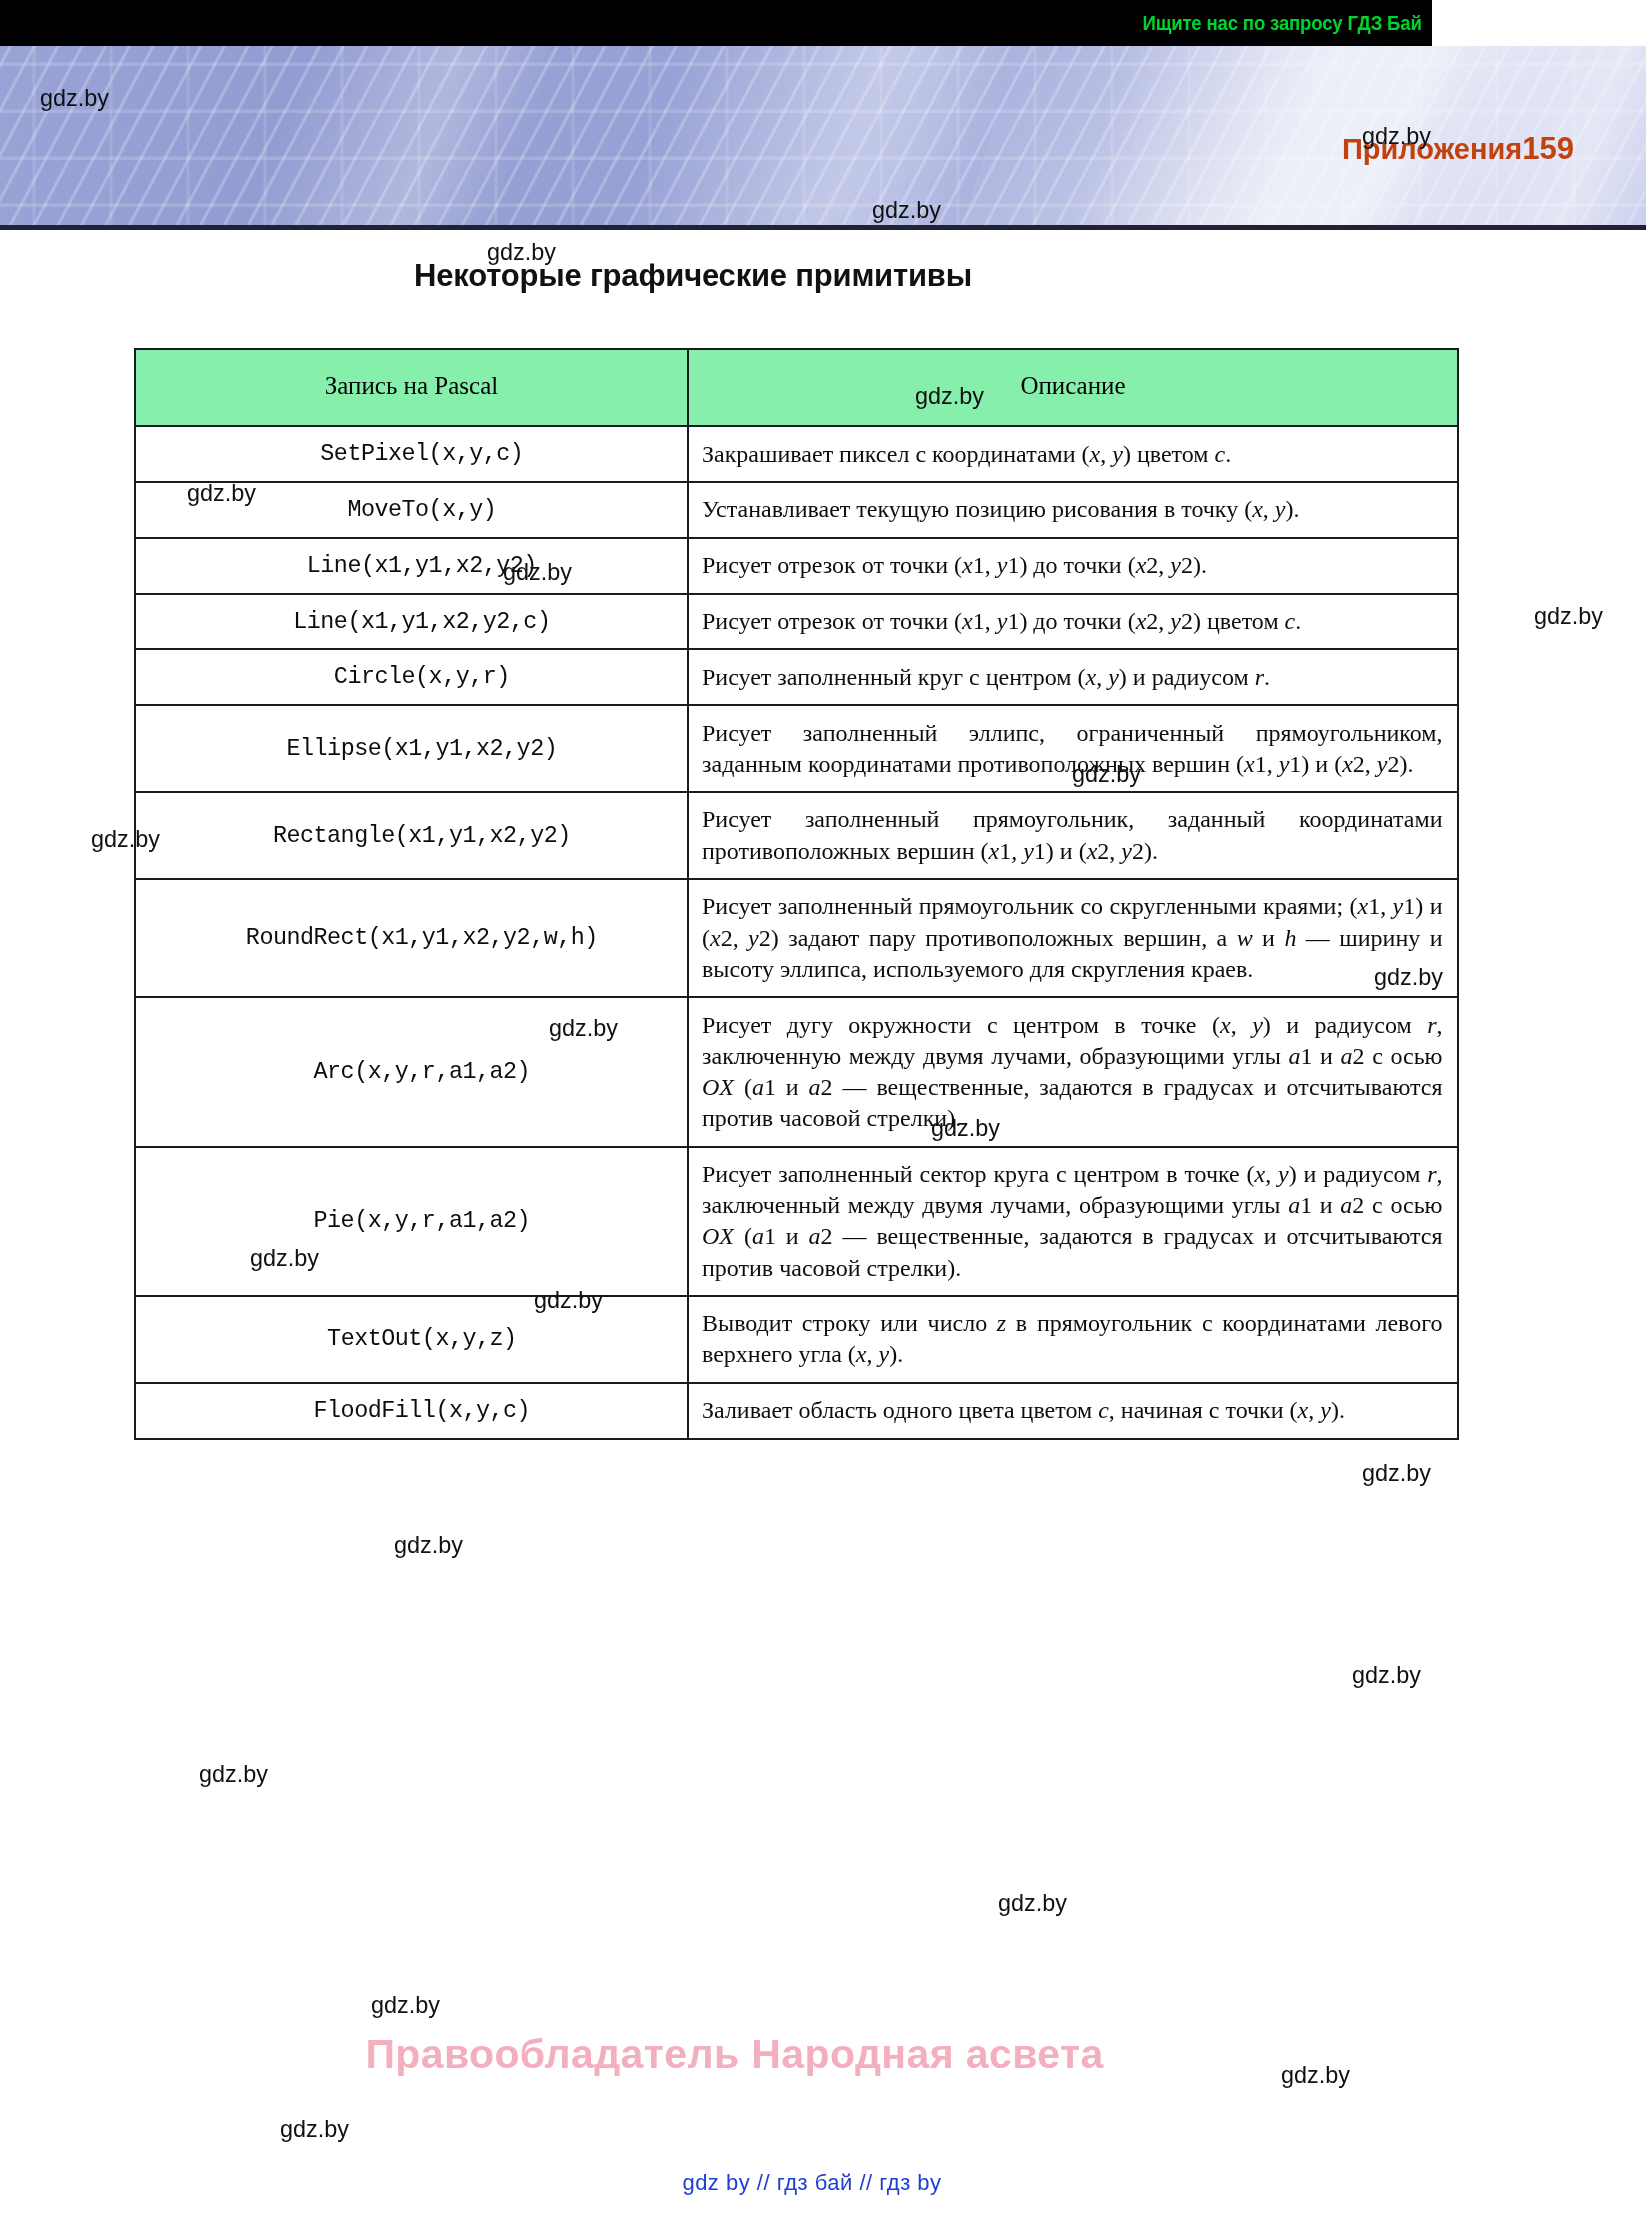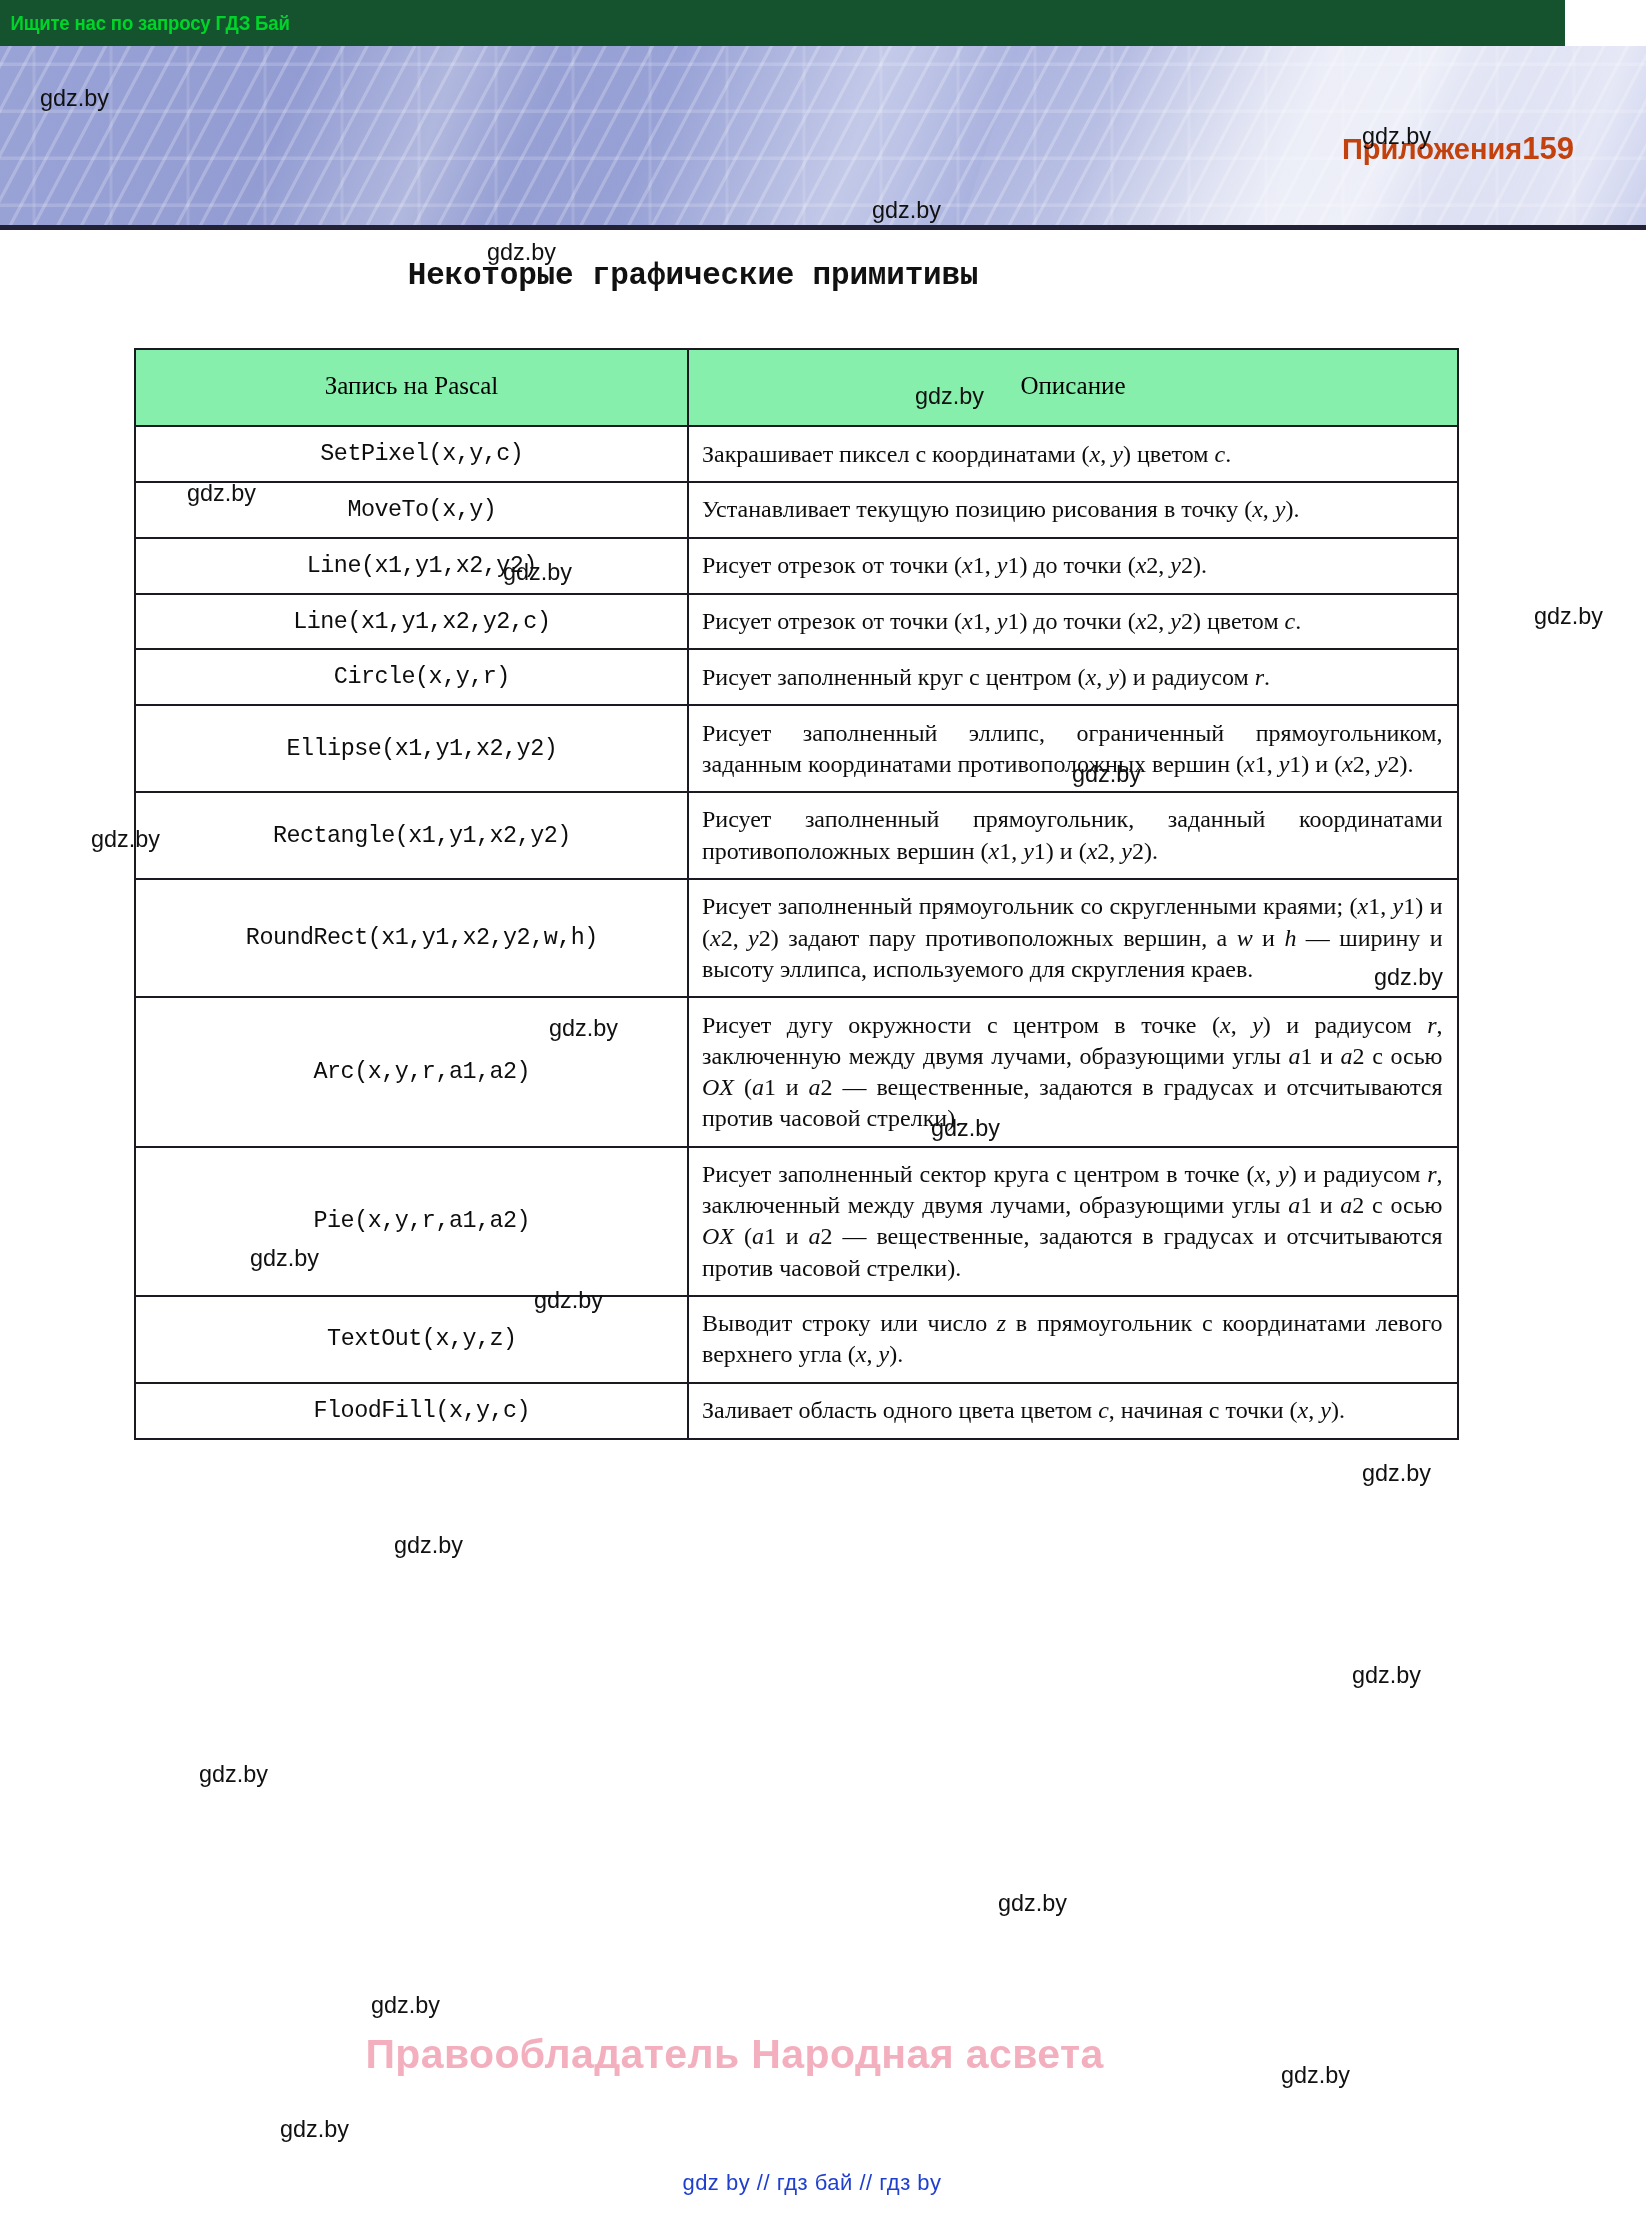--- a/index.html
+++ b/index.html
@@ -12,26 +12,26 @@
     height: 2216px;
     position: relative;
     overflow: hidden;
     font-family: "Liberation Serif", serif;
   }
 
   
   .promo-strip {
     position: absolute;
     left: 0; top: 0;
-    width: 1565px;
+    width: 1432px;
     height: 46px;
-    background: #14532d;
+    background: #000000;
     display: flex;
     align-items: center;
-    justify-content: flex-start;
+    justify-content: flex-end;
   }
   .promo-text {
     font-family: "Liberation Sans", sans-serif;
     font-size: 20px;
     font-weight: 700;
     color: #00d42a;
     letter-spacing: -0.2px;
     white-space: nowrap;
     transform: scaleX(0.93);
   }
@@ -110,21 +110,21 @@
     white-space: nowrap;
   }
   .running-head .folio { font-size: 31px; }
 
   
   .page-title {
     position: absolute;
     left: 0; top: 258px;
     width: 1386px;
     text-align: center;
-    font-family: Liberation Mono, monospace;
+    font-family: Liberation Sans, sans-serif;
     font-weight: 700;
     font-size: 31px;
     color: #111111;
     letter-spacing: -0.2px;
   }
 
   
   .primitives-table {
     position: absolute;
     left: 134px;

